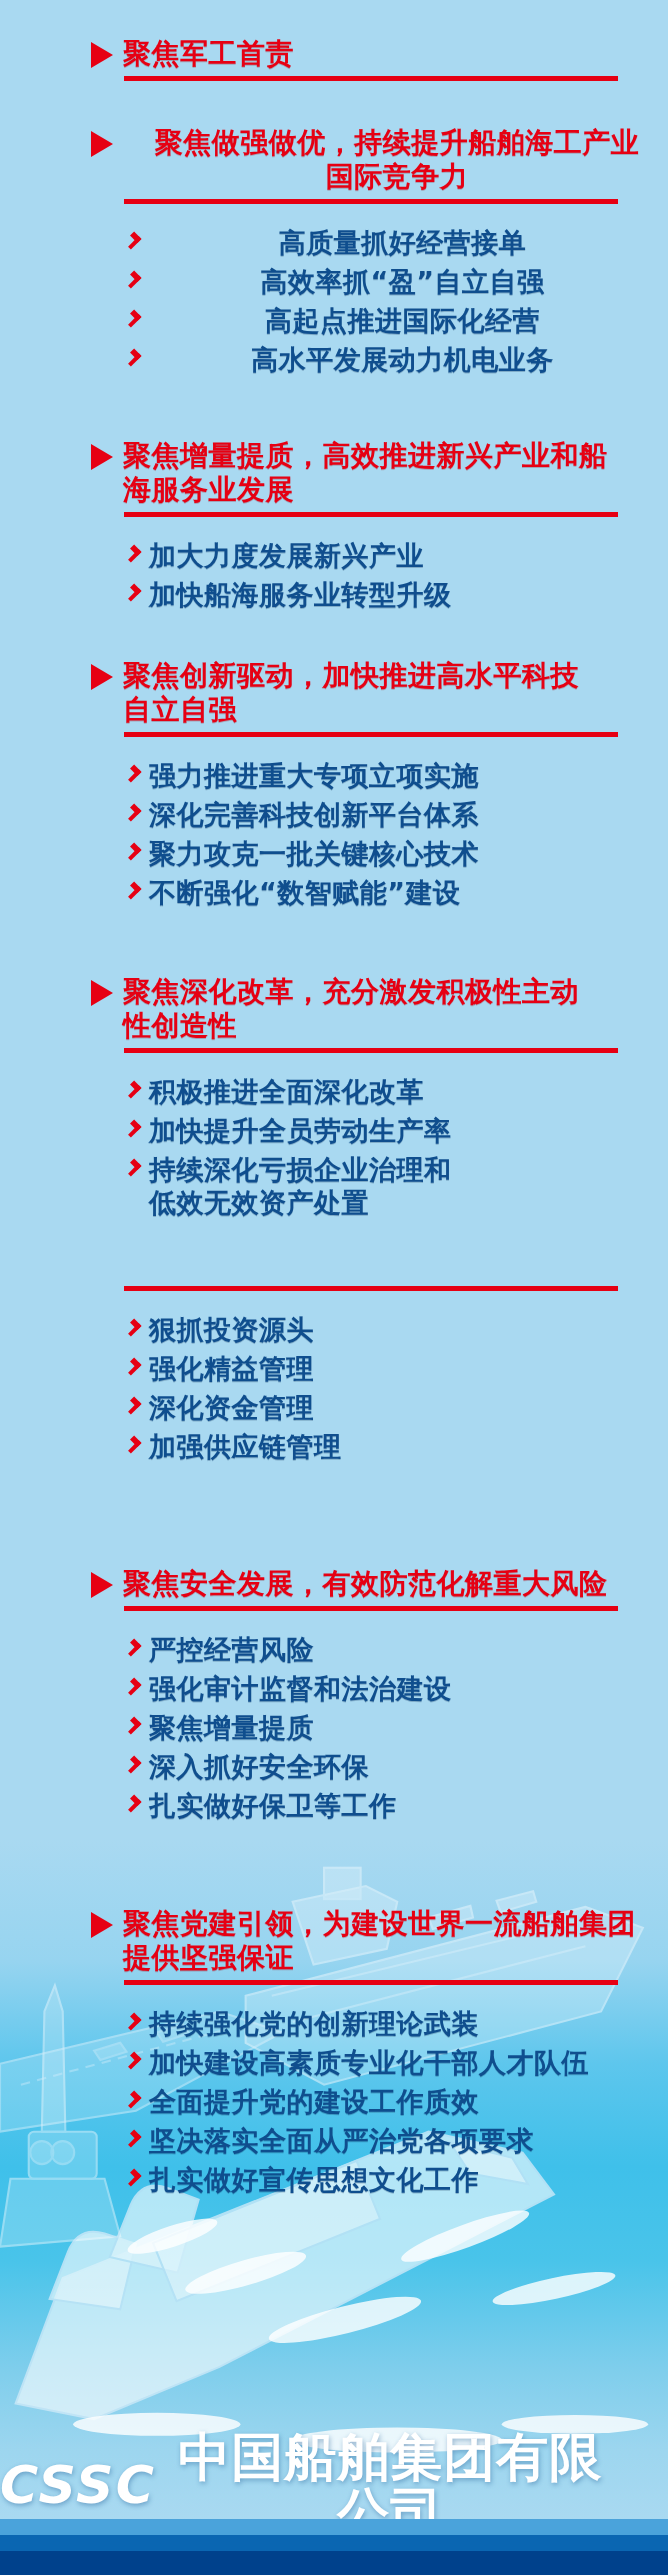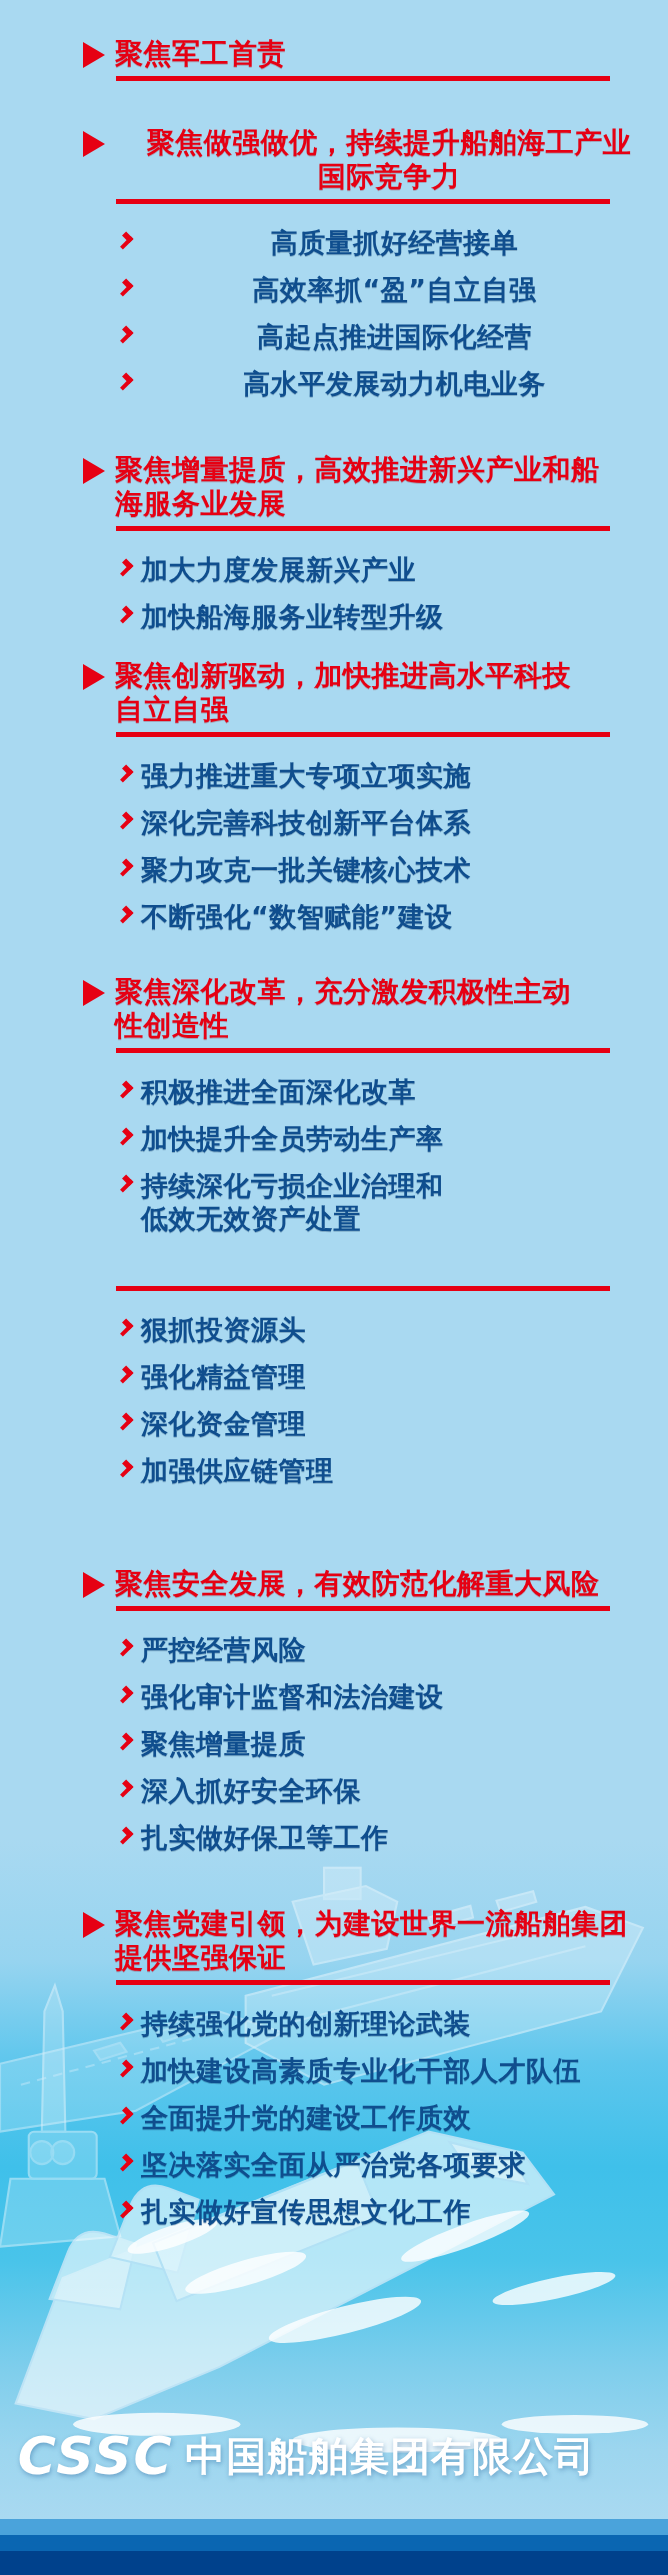--- a/index.html
+++ b/index.html
@@ -18,40 +18,40 @@
       rgba(128,206,238,0.45) 18%,
       rgba(80,195,236,0.85) 33%,
       #3fc0ea 48%,
       #49c4ea 62%,
       #7fceec 78%,
       #9dd6ef 90%,
       #a9d9f1 100%);}
   .ships{position:absolute;left:0;top:1839px;width:669px;height:681px;pointer-events:none;}
 
   
-  .section{position:absolute;left:0;width:648px;}
+  .section{position:absolute;left:8px;width:648px;}
   .heading-row{position:relative;padding-left:115px;width:663px;}
   .arrow{position:absolute;left:83px;top:5.2px;width:0;height:0;
     border-left:22px solid var(--red);border-top:13.6px solid transparent;border-bottom:13.6px solid transparent;}
   .heading-text{font-size:28px;line-height:34px;font-weight:800;color:var(--red);
     white-space:pre-line;letter-spacing:0.5px;text-shadow:0 0.5px 0 rgba(150,0,10,0.25);}
   .rule{margin:5.2px 0 0 116px;width:494px;height:4.7px;background:var(--red);}
-  .subs{margin-top:22px;display:flex;flex-direction:column;gap:14px;}
+  .subs{margin-top:22px;display:flex;flex-direction:column;gap:6px;}
   .sub{position:relative;padding-left:141px;font-size:27px;line-height:33px;font-weight:800;
     color:var(--navy);white-space:pre-line;letter-spacing:0.5px;text-shadow:0 0.5px 0 rgba(8,40,80,0.25);}
   .chev{position:absolute;left:118px;top:7.8px;width:13px;height:13px;
     border-top:5.7px solid var(--red);border-right:5.7px solid var(--red);
     transform:rotate(45deg) scale(0.8,1.15);}
 
   
   .logo{position:absolute;top:2430px;left:0;width:613px;text-align:center;color:#ffffff;
     text-shadow:1px 2.1px 5.2px rgba(20,80,140,0.40);}
   .logo-inner{display:inline-flex;align-items:center;gap:11.5px;}
   .cssc{font-style:italic;font-weight:900;font-size:52px;line-height:1;letter-spacing:2.1px;}
-  .company{font-weight:900;font-size:40px;line-height:1.05;letter-spacing:1px;}
+  .company{font-weight:900;font-size:52px;line-height:1.05;letter-spacing:1px;}
   .band{position:absolute;left:0;width:669px;}
   .band1{top:2519px;height:15.7px;background:var(--band1);}
   .band2{top:2535px;height:16.7px;background:var(--band2);}
   .band3{top:2551px;height:24.6px;background:var(--band3);}
 </style>
 </head>
 <body>
 
 <div class="poster">
 
@@ -113,21 +113,21 @@
         <div class="heading-row"><span class="arrow"></span><span class="heading-text">聚焦做强做优，持续提升船舶海工产业
 国际竞争力</span></div>
         <div class="rule"></div>
         <div class="subs">
           <div class="sub"><span class="chev"></span><span>高质量抓好经营接单</span></div>
           <div class="sub"><span class="chev"></span><span>高效率抓“盈”自立自强</span></div>
           <div class="sub"><span class="chev"></span><span>高起点推进国际化经营</span></div>
           <div class="sub"><span class="chev"></span><span>高水平发展动力机电业务</span></div>
         </div>
       </div>
-      <div class="section" style="top: 439px; margin-top: 14px;">
+      <div class="section" style="top: 439px;">
         <div class="heading-row"><span class="arrow"></span><span class="heading-text">聚焦增量提质，高效推进新兴产业和船
 海服务业发展</span></div>
         <div class="rule"></div>
         <div class="subs">
           <div class="sub"><span class="chev"></span><span>加大力度发展新兴产业</span></div>
           <div class="sub"><span class="chev"></span><span>加快船海服务业转型升级</span></div>
         </div>
       </div>
       <div class="section" style="top: 659px;">
         <div class="heading-row"><span class="arrow"></span><span class="heading-text">聚焦创新驱动，加快推进高水平科技

